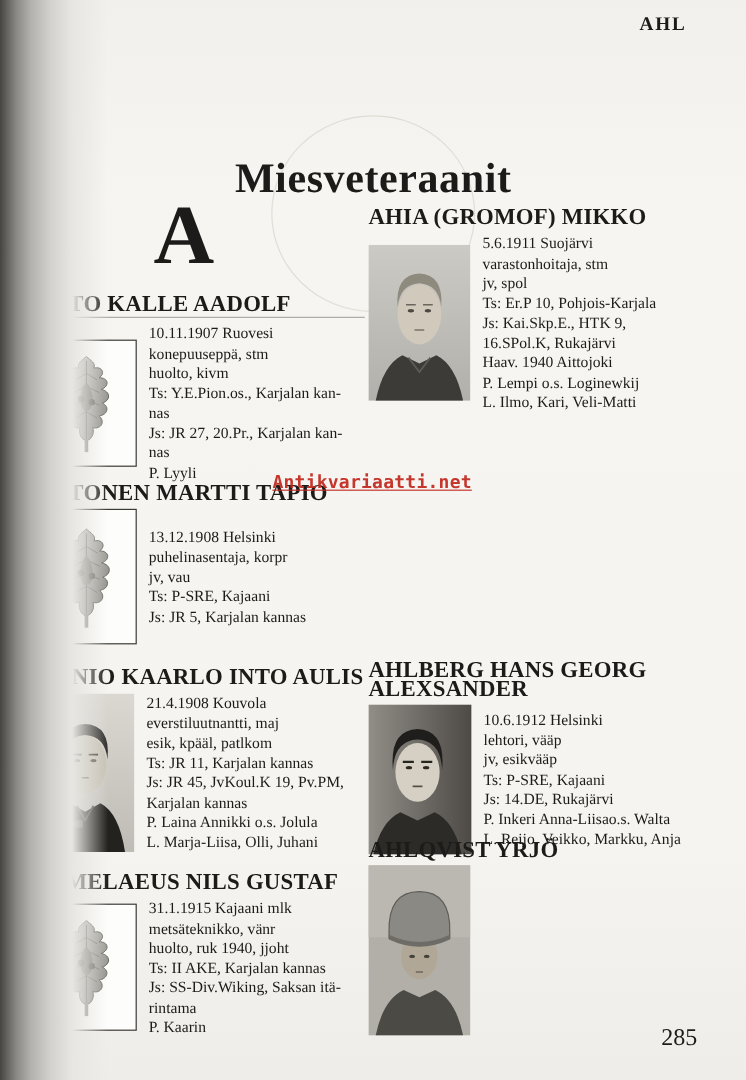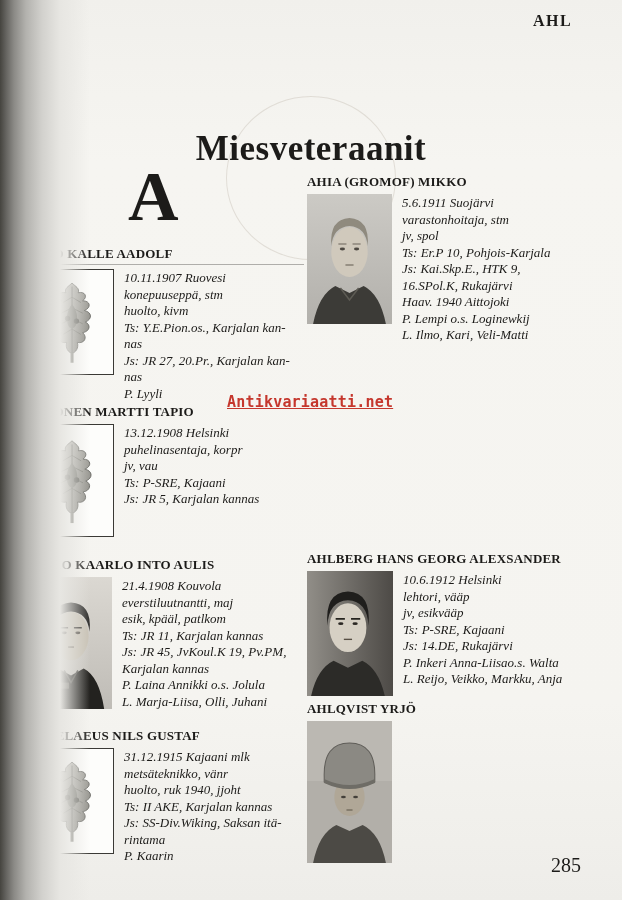--- a/index.html
+++ b/index.html
@@ -34,25 +34,25 @@
     position:absolute;left:227px;top:393px;z-index:8;
     font-family:"DejaVu Sans Mono","Liberation Mono",monospace;
     font-weight:bold;font-size:15px;letter-spacing:0.2px;opacity:0.92;text-decoration:underline;
   }
   .entry{position:absolute;z-index:4;}
   .col-left{left:18px;width:286px;}
   .col-right{left:307px;width:310px;}
   #eL0{top:246px}#eL1{top:404px}#eL2{top:557px}#eL3{top:728px}
   #eR0{top:174px}#eR1{top:352px}#eR2{top:551px}#eR3{top:701px}
   .heading{
-    margin:0 0 4px 0;font-size:13px;font-weight:bold;letter-spacing:0.2px;line-height:16px;
+    margin:0 0 4px 0;font-size:19px;font-weight:bold;letter-spacing:0.2px;line-height:16px;
   }
   #eL0 .heading{border-bottom:1px solid rgba(70,68,64,0.4);padding-bottom:2px;}
   .col-left .media{margin-left:12px;}
-  .entry-body{display:flex;align-items:flex-start;font-style:italic;}
+  .entry-body{display:flex;align-items:center;}
   .media{flex:0 0 auto;margin-right:10px;position:relative;}
   .media.badge{
     background:#fdfdfb;border:1px solid #3a3935;box-sizing:border-box;
     display:flex;align-items:center;justify-content:center;
   }
   .media svg{display:block;}
   .lines{
     white-space:pre-line;font-size:13px;line-height:16.5px;padding-top:1px;
   }
 </style>
@@ -163,21 +163,21 @@
   </section>
 
   <section class="entry col-left" id="eL3">
     <h3 class="heading">AEJMELAEUS NILS GUSTAF</h3>
     <div class="entry-body">
       <div class="media badge" style="width:84px;height:106px;">
         <svg viewBox="0 0 70 100" width="62" height="92">
             <use href="#oakleaf"></use>
           </svg>
       </div>
-      <div class="lines">31.12.1915 Kajaani mlk
+      <div class="lines">31.1.1915 Kajaani mlk
 metsäteknikko, vänr
 huolto, ruk 1940, jjoht
 Ts: II AKE, Karjalan kannas
 Js: SS-Div.Wiking, Saksan itä-
 rintama
 P. Kaarin</div>
     </div>
   </section>
 
   <section class="entry col-right" id="eR0">

